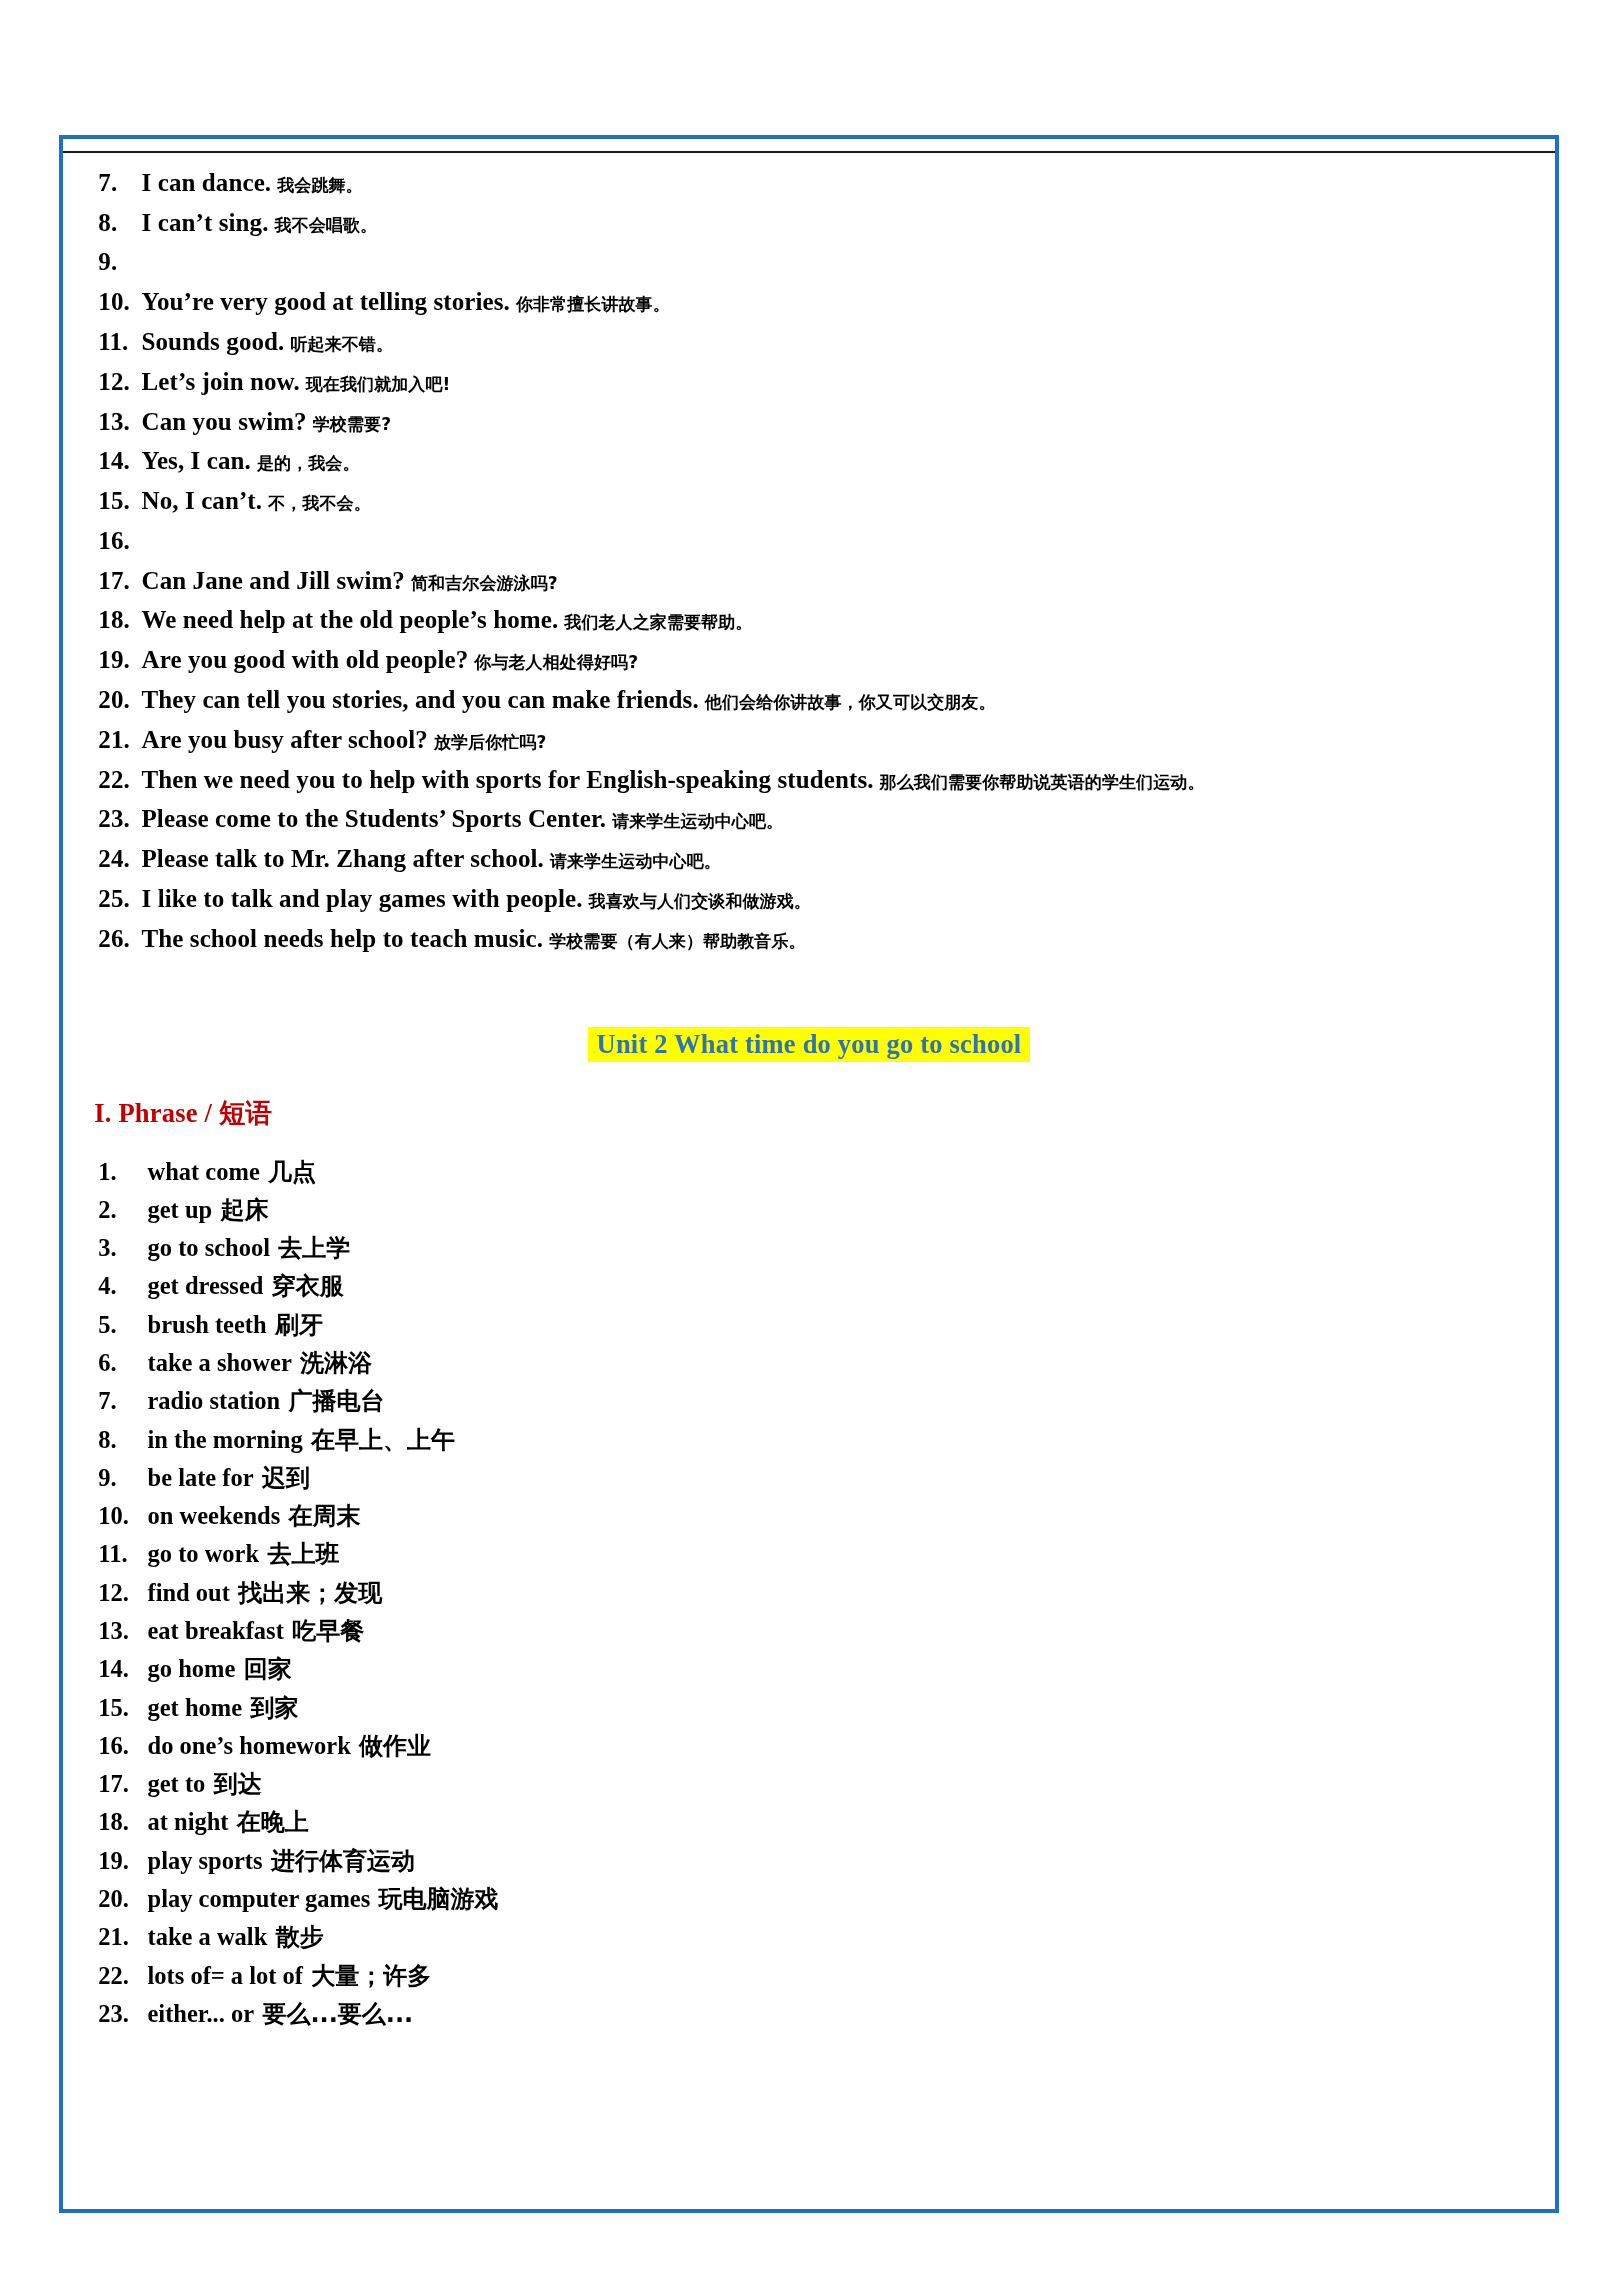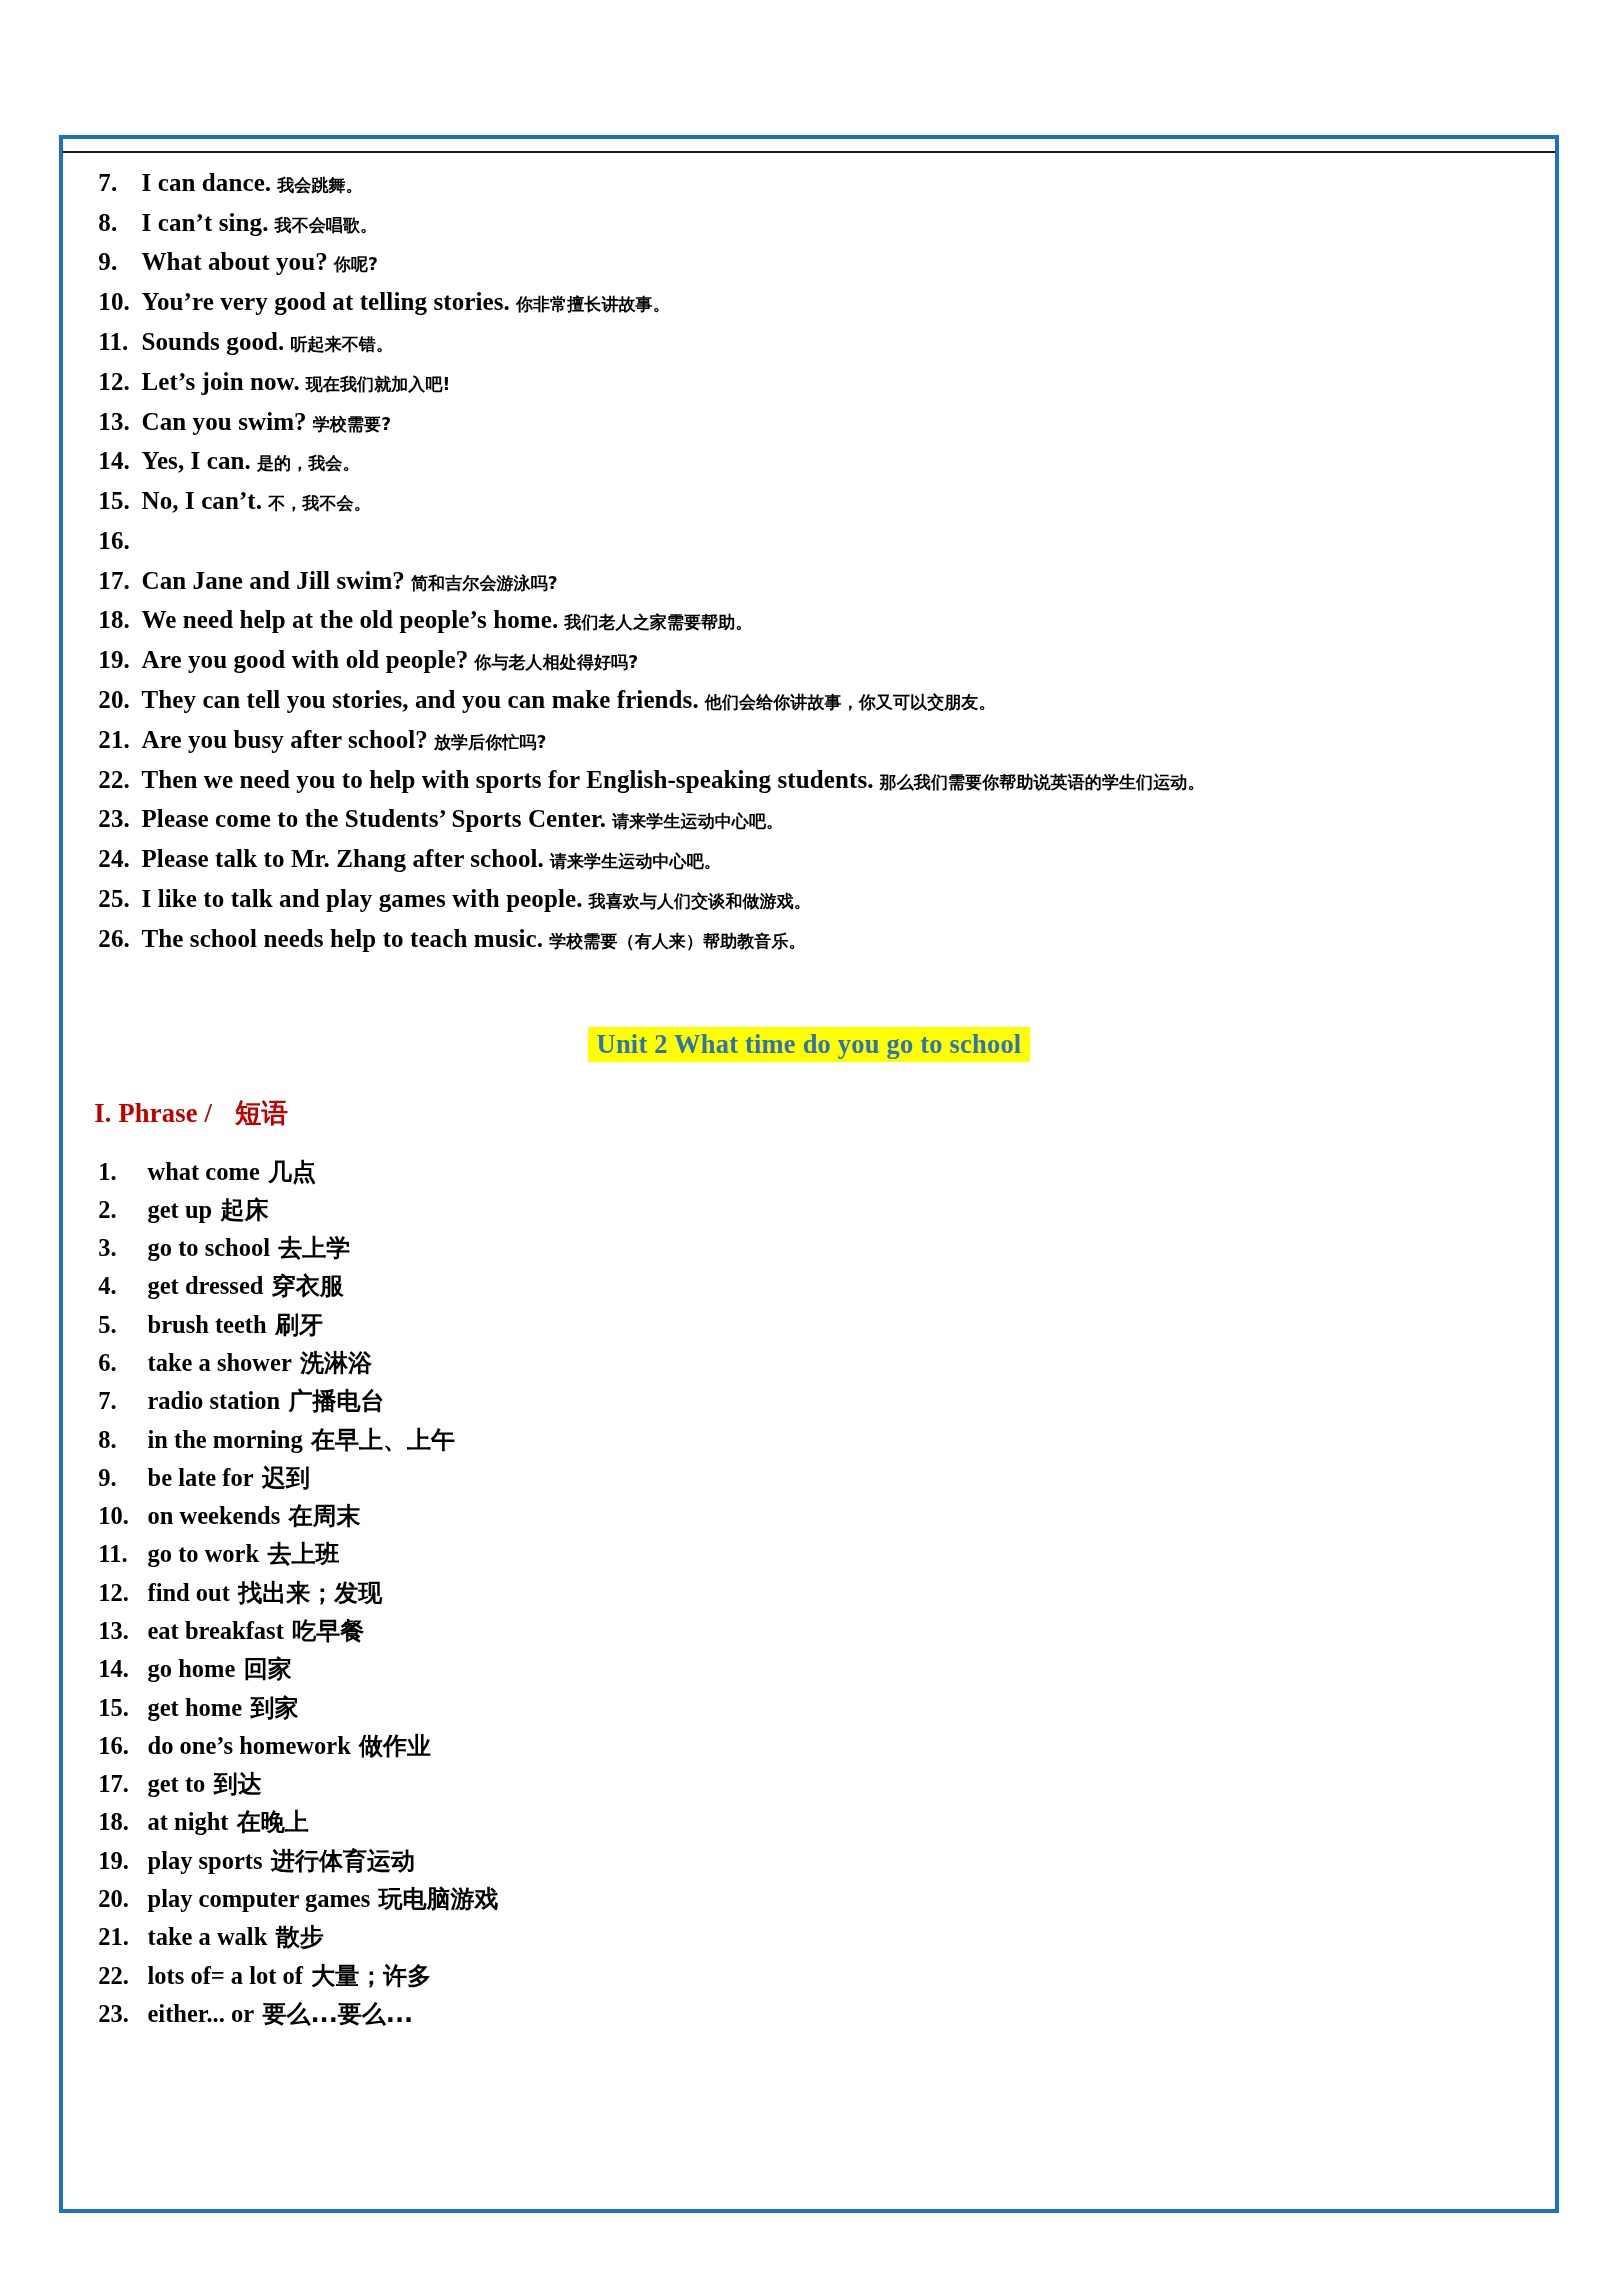--- a/index.html
+++ b/index.html
@@ -88,21 +88,20 @@
   .section-head {
     margin-top: 33px;
     margin-left: 7.8px;
     font-size: 26.5px;
     font-weight: bold;
     color: #c00000;
     letter-spacing: 0.2px;
   }
   .section-head .cn {
     font-family: "DejaVu Sans", sans-serif;
-    margin-left: 16px;
   }
 
   ol.phraselist {
     list-style: none;
     margin: 21.6px 0 0 0;
     padding: 0;
   }
   ol.phraselist li {
     display: flex;
     align-items: flex-start;
@@ -136,21 +135,20 @@
         <li>
           <span class="num">7.</span>
           <span class="txt"><span class="en">I can dance.</span><span class="cn">  我会跳舞。</span></span>
         </li>
         <li>
           <span class="num">8.</span>
           <span class="txt"><span class="en">I can’t sing.</span><span class="cn">  我不会唱歌。</span></span>
         </li>
         <li>
           <span class="num">9.</span>
-          <span class="txt"><span class="en">What about you?</span><span class="cn">  你呢?</span></span>
         </li>
         <li>
           <span class="num">10.</span>
           <span class="txt"><span class="en">You’re very good at telling stories.</span><span class="cn">  你非常擅长讲故事。</span></span>
         </li>
         <li>
           <span class="num">11.</span>
           <span class="txt"><span class="en">Sounds good.</span><span class="cn">  听起来不错。</span></span>
         </li>
         <li>

